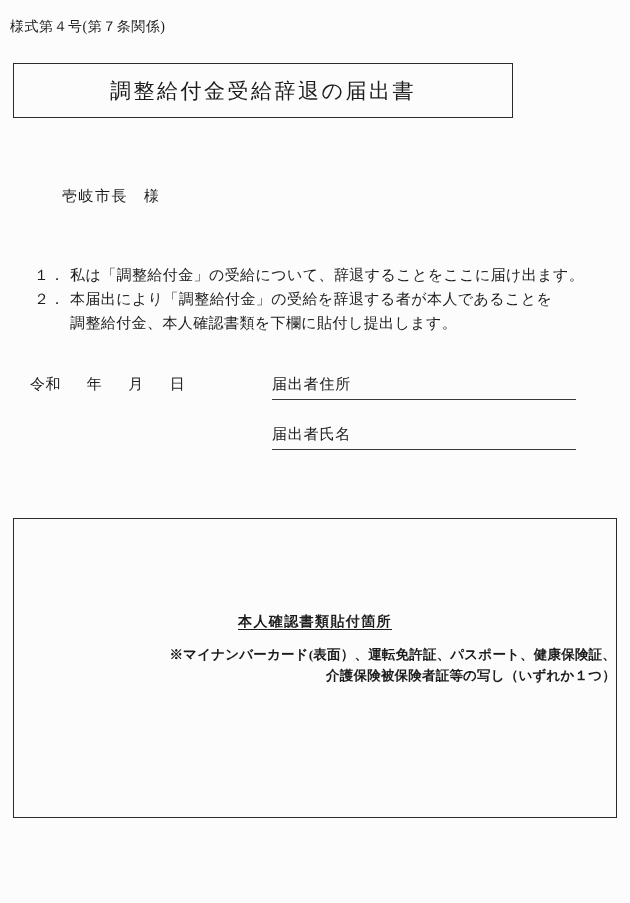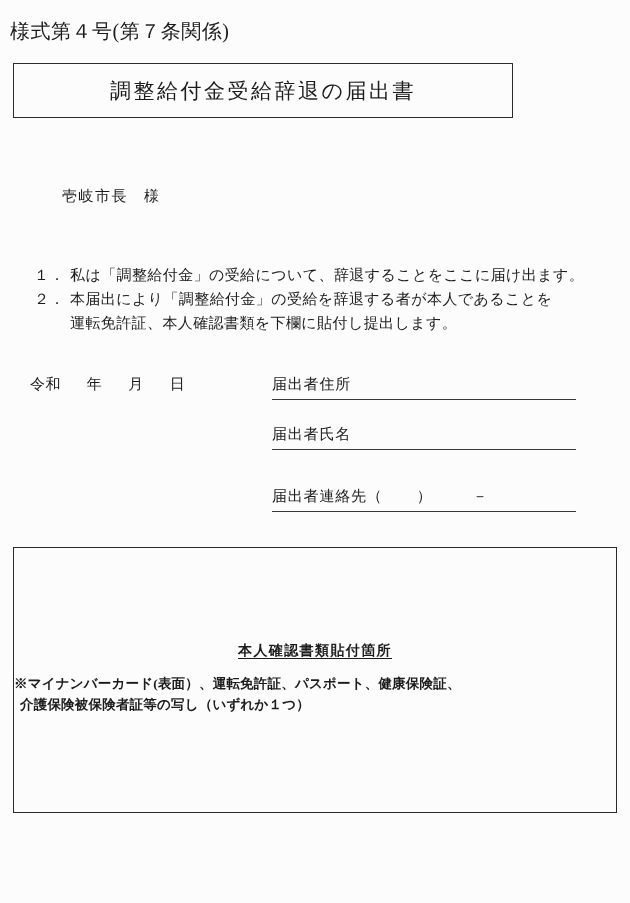--- a/index.html
+++ b/index.html
@@ -21,21 +21,21 @@
   .page {
     position: absolute;
     inset: 0;
   }
 
   
   .form-number {
     position: absolute;
     left: 10px;
     top: 18px;
-    font-size: 20px;
+    font-size: 14px;
     letter-spacing: 0.5px;
     white-space: nowrap;
     text-align: center;
   }
 
   
   .title-box {
     position: absolute;
     left: 13px;
     top: 63px;
@@ -136,23 +136,23 @@
   .field-address { top: 375px; }
   .field-name    { top: 425px; }
   .field-contact { top: 487px; }
   .field-contact .paren-gap { display: inline-block; width: 34px; }
   .field-contact .dash-gap  { display: inline-block; width: 40px; }
 
   
   .attach-box {
     position: absolute;
     left: 13px;
-    top: 547px;
+    top: 518px;
     width: 604px;
-    height: 266px;
+    height: 300px;
     border: 1.6px solid #2b2b2b;
     box-sizing: border-box;
   }
   .attach-heading {
     position: absolute;
     left: 0;
     right: 0;
     top: 94px;
     text-align: center;
     font-size: 14px;
@@ -160,21 +160,21 @@
     letter-spacing: 1.4px;
     text-decoration: underline;
     text-underline-offset: 3px;
     white-space: nowrap;
   }
   .attach-note {
     position: absolute;
     left: 0;
     right: 0;
     top: 126px;
-    text-align: left;
+    text-align: right;
     font-size: 13.5px;
     font-weight: bold;
     line-height: 1.55;
     letter-spacing: 0.2px;
     white-space: nowrap;
   }
   .attach-note .note-line { display: block; }
   .attach-note .note-line-2 { padding-left: 6px; }
 </style>
 </head>
@@ -192,38 +192,35 @@
     <span>壱岐市長</span><span class="gap"></span><span>様</span>
   </div>
 
 
   <div class="clause clause-1">
     <span class="clause-num">１．</span><span>私は「調整給付金」の受給について、辞退することをここに届け出ます。</span>
   </div>
 
   <div class="clause clause-2">
     <span class="clause-num">２．</span><span>本届出により「調整給付金」の受給を辞退する者が本人であることを</span>
-    <span class="clause-line2">運転免許証、本人確認書類を下欄に貼付し提出します。</span>
+    <span class="clause-line2">調整給付金、本人確認書類を下欄に貼付し提出します。</span>
   </div>
 
   <div class="date-line">
     <span>令和</span><span class="sp"></span><span>年</span><span class="sp"></span><span>月</span><span class="sp"></span><span>日</span>
   </div>
 
   <div class="field field-address">
     <span>届出者住所</span><span></span>
   </div>
 
   <div class="field field-name">
     <span>届出者氏名</span><span></span>
   </div>
 
-  <div class="field field-contact">
-    <span>届出者連絡先</span><span>（</span><span class="paren-gap"></span><span>）</span><span class="dash-gap"></span><span>－</span>
-  </div>
 
   <div class="attach-box">
     <div class="attach-heading">本人確認書類貼付箇所</div>
     <div class="attach-note">
       <span class="note-line">※マイナンバーカード(表面）、運転免許証、パスポート、健康保険証、</span>
       <span class="note-line note-line-2">介護保険被保険者証等の写し（いずれか１つ）</span>
     </div>
   </div>
 
 </div>

